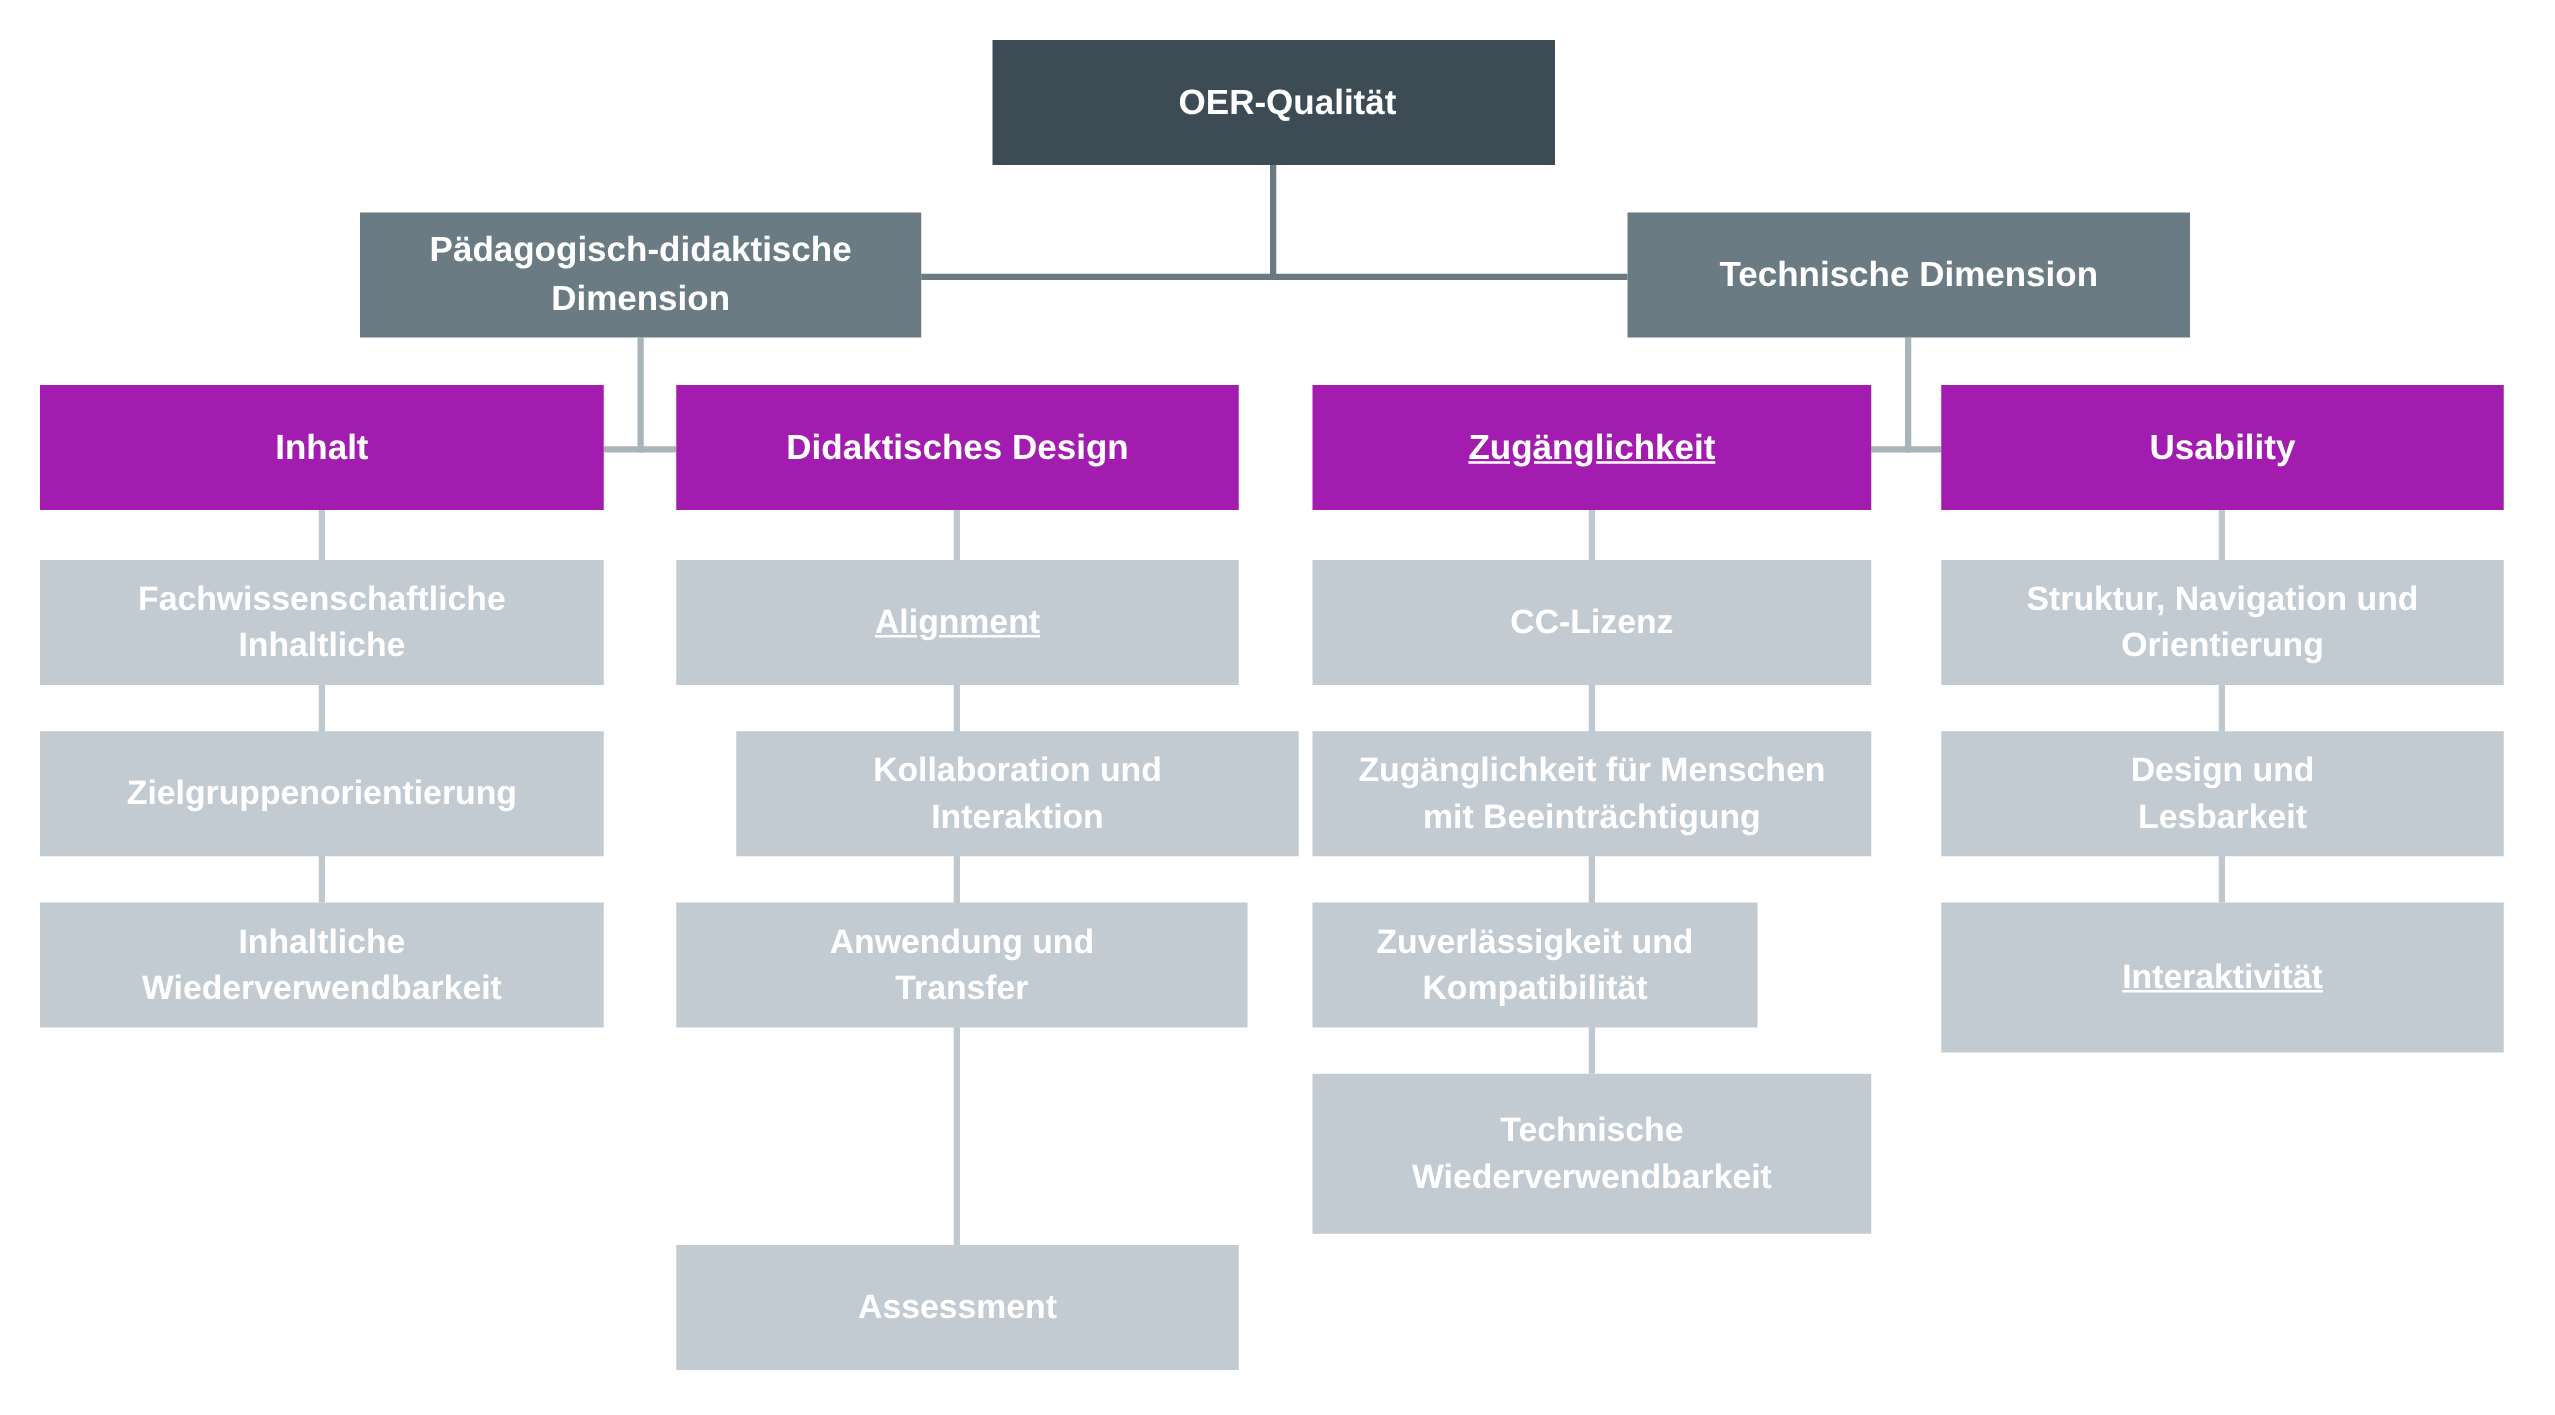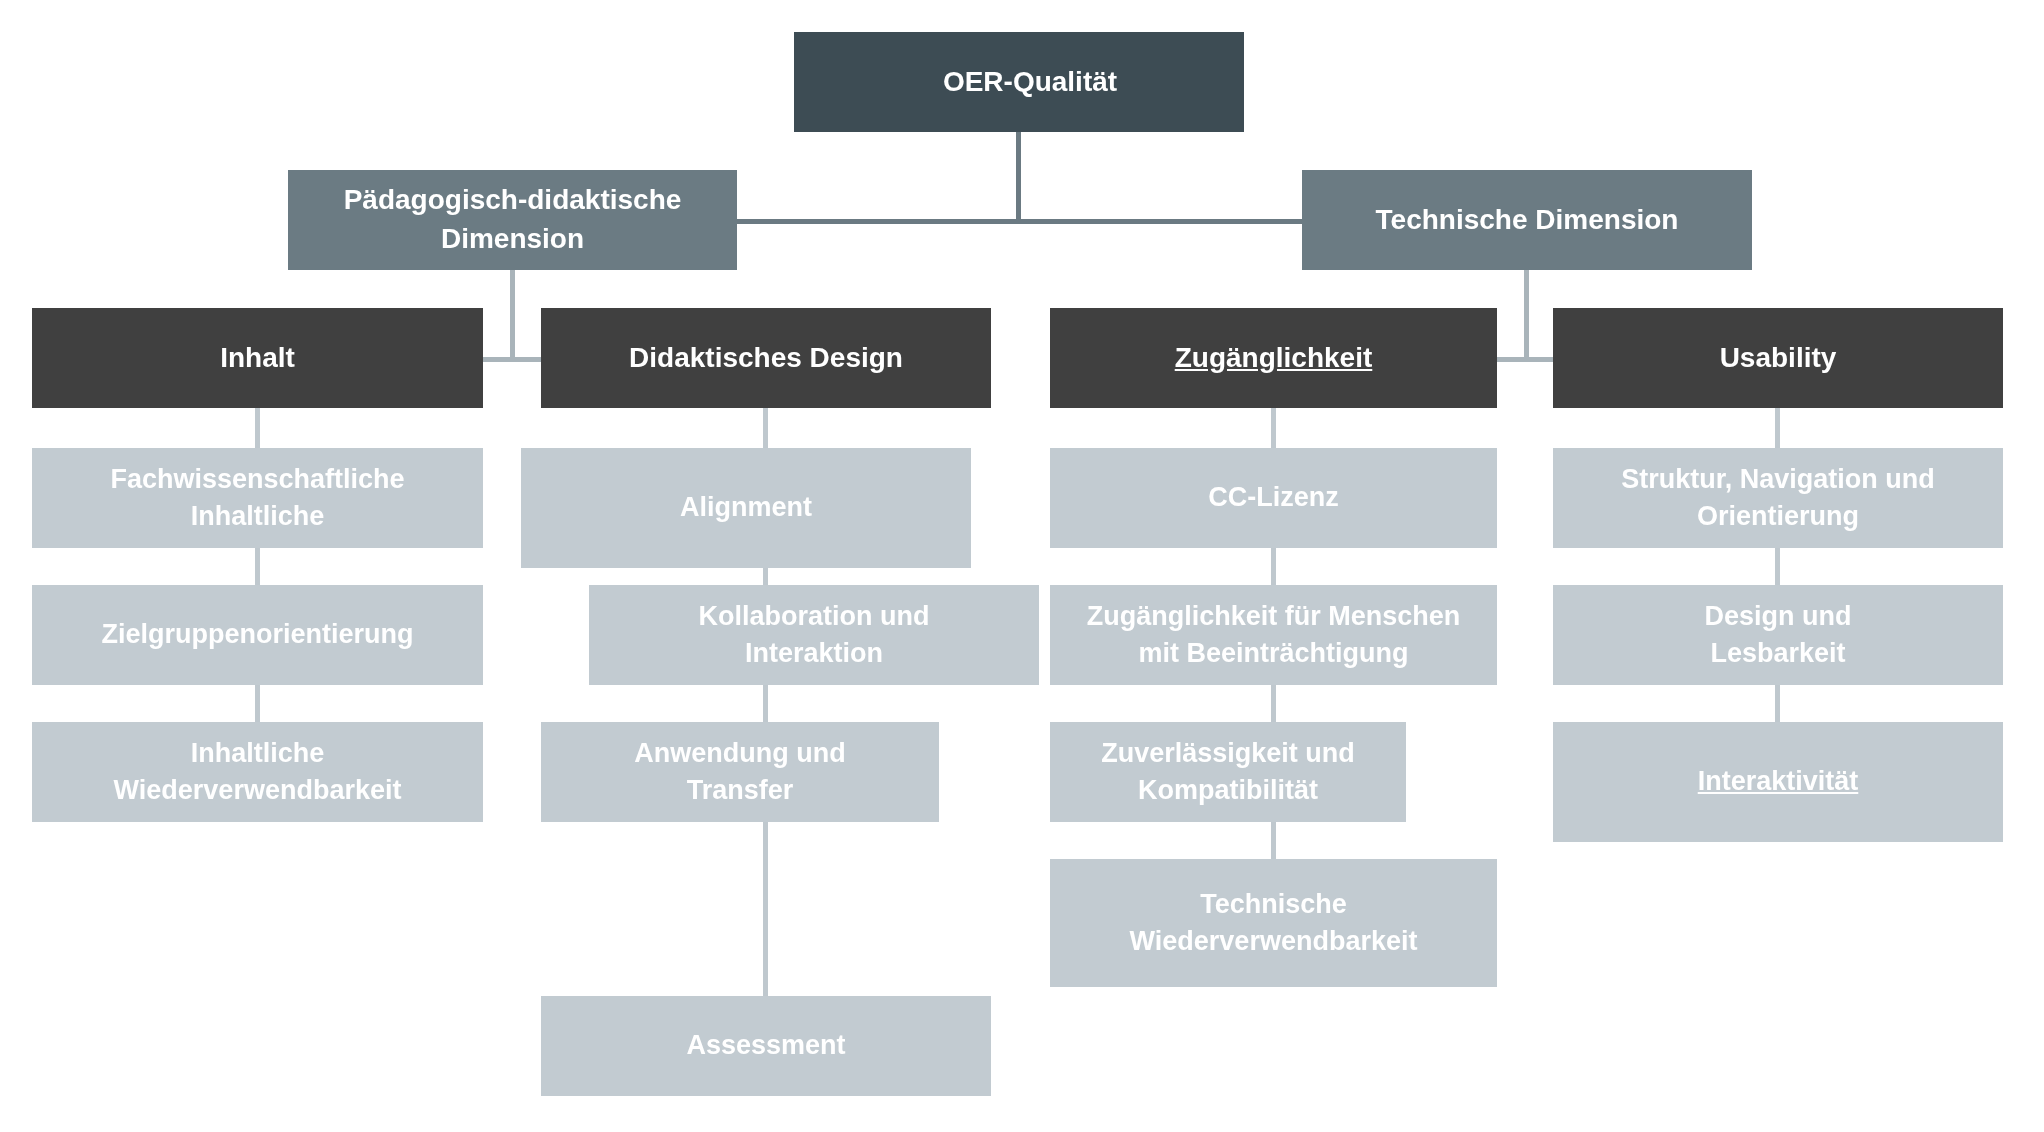--- a/index.html
+++ b/index.html
@@ -19,21 +19,21 @@
     text-align: center;
     color: #ffffff;
     font-weight: bold;
     white-space: pre-line;
     line-height: 1.38;
     box-sizing: border-box;
     padding: 4px 10px;
   }
   .lv1   { background: #3d4c54; font-size: 28px; }
   .lv2   { background: #6b7b83; font-size: 28px; }
-  .lv3   { background: #404040; font-size: 28px; }
+  .lv3   { background: #a21caf; font-size: 28px; }
   .child { background: #c2cbd1; font-size: 27px; }
   .conn  { position: absolute; }
   .conn.dark  { background: #6b7a82; }
   .conn.mid   { background: #a9b4ba; }
   .conn.light { background: #bfc8ce; }
 </style>
 </head>
 <body>
 
 <div class="canvas">
@@ -62,24 +62,24 @@
   <div class="box lv3" style="left:541px; top:308px; width:450px; height:100px;">Didaktisches Design</div>
   <div class="box lv3" style="left:1050px; top:308px; width:447px; height:100px;text-decoration:underline;">Zugänglichkeit</div>
   <div class="box lv3" style="left:1553px; top:308px; width:450px; height:100px;">Usability</div>
 
   <div class="box child" style="left:32px; top:448px; width:451px; height:100px;">Fachwissenschaftliche
 Inhaltliche</div>
   <div class="box child" style="left:32px; top:585px; width:451px; height:100px;">Zielgruppenorientierung</div>
   <div class="box child" style="left:32px; top:722px; width:451px; height:100px;">Inhaltliche
 Wiederverwendbarkeit</div>
 
-  <div class="box child" style="left:521px; top:448px; width:450px; height:120px;">Alignment</div>
+  <div class="box child" style="left:541px; top:448px; width:450px; height:100px;text-decoration:underline;">Alignment</div>
   <div class="box child" style="left:541px; top:585px; width:450px; height:100px;margin-left:48px;">Kollaboration und
 Interaktion</div>
-  <div class="box child" style="left:541px; top:722px; width:398px; height:100px;">Anwendung und
+  <div class="box child" style="left:541px; top:722px; width:457px; height:100px;">Anwendung und
 Transfer</div>
   <div class="box child" style="left:541px; top:996px; width:450px; height:100px;">Assessment</div>
 
   <div class="box child" style="left:1050px; top:448px; width:447px; height:100px;">CC-Lizenz</div>
   <div class="box child" style="left:1050px; top:585px; width:447px; height:100px;">Zugänglichkeit für Menschen
 mit Beeinträchtigung</div>
   <div class="box child" style="left:1050px; top:722px; width:356px; height:100px;">Zuverlässigkeit und
 Kompatibilität</div>
   <div class="box child" style="left:1050px; top:859px; width:447px; height:128px;">Technische
 Wiederverwendbarkeit</div>

